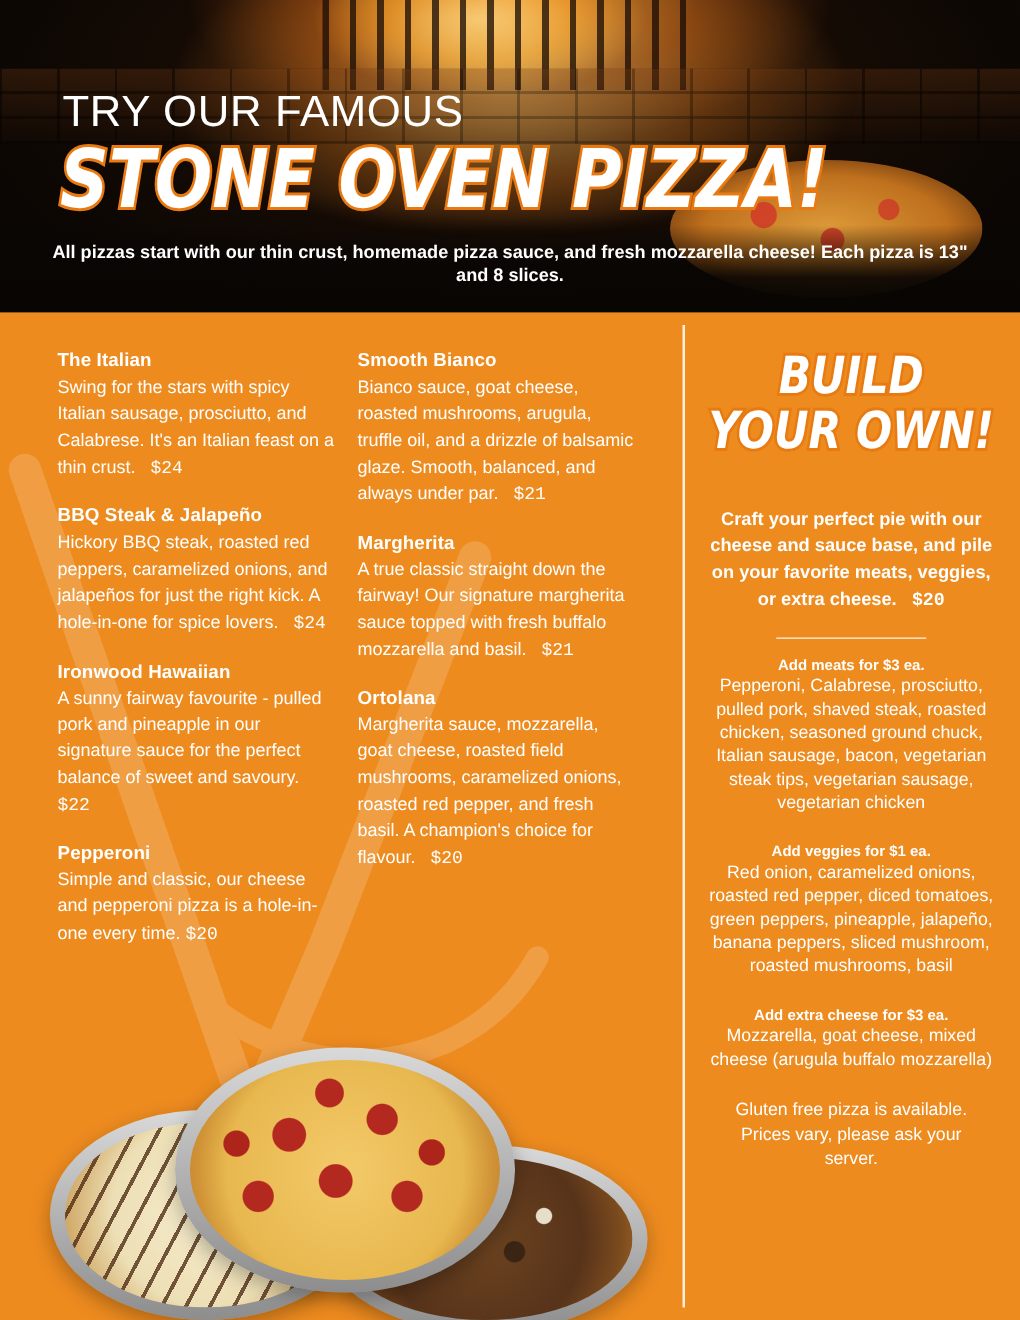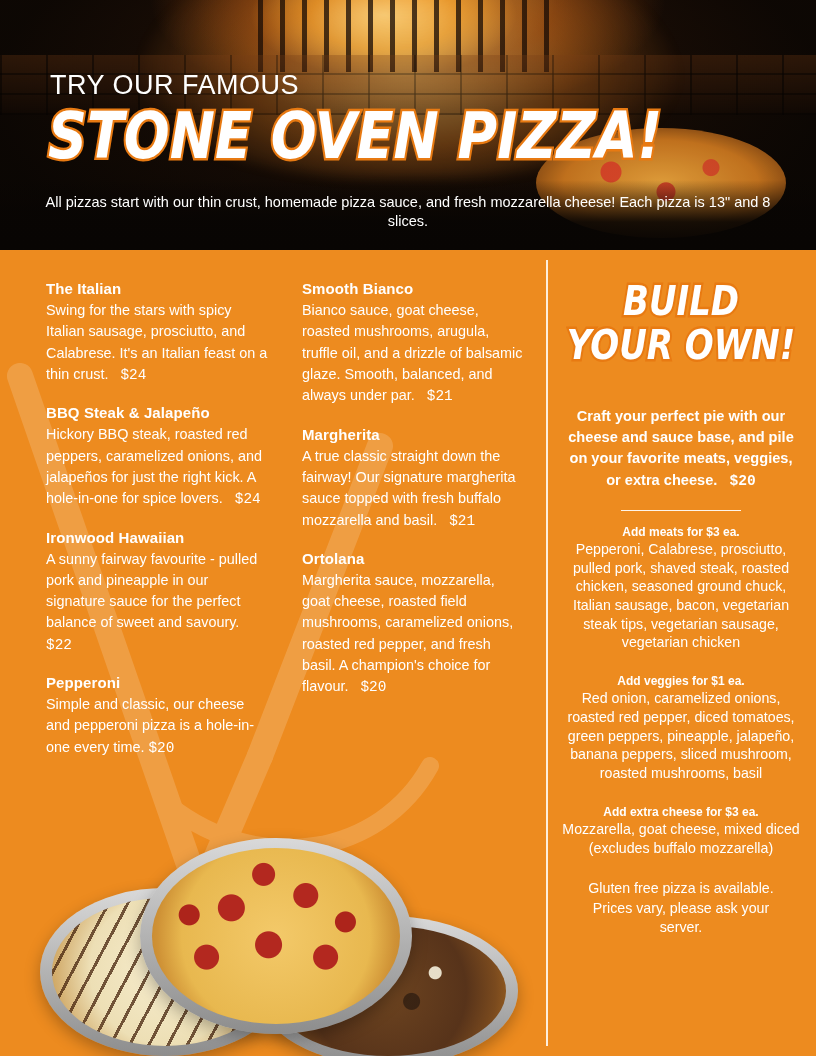--- a/index.html
+++ b/index.html
@@ -88,21 +88,21 @@
     background: linear-gradient(180deg, rgba(10,6,3,0) 0%, rgba(8,5,3,0.92) 60%, #080503 100%);
   }
   .hero-text {
     position: absolute;
     left: 48px;
     top: 70px;
     right: 40px;
   }
   .hero-kicker {
     color: #ffffff;
-    font-size: 27px;
+    font-size: 35px;
     font-weight: 400;
     letter-spacing: .5px;
     margin: 0 0 2px 2px;
   }
   .hero-title {
     font-family: "DejaVu Sans", sans-serif;
     font-size: 53px;
     font-weight: 900;
     font-style: italic;
     letter-spacing: 0px;
@@ -115,21 +115,21 @@
     paint-order: stroke fill;
     text-shadow: 0 0 1px #E87A12;
   }
   .hero-sub {
     position: absolute;
     left: 0; right: 0;
     bottom: 18px;
     text-align: center;
     color: #ffffff;
     font-size: 14.5px;
-    font-weight: normal;
+    font-weight: bold;
     line-height: 1.35;
     padding: 0 32px;
   }
 
   
   .main {
     position: relative;
     width: 816px;
     height: 806px;
     background: #ED8B1F;
@@ -152,21 +152,21 @@
     height: 786px;
     background: rgba(255,255,255,0.85);
   }
 
   .cols {
     position: absolute;
     left: 46px;
     top: 30px;
     width: 480px;
     display: flex;
-    gap: 32px;
+    gap: 16px;
   }
   .col {
     width: 224px;
   }
   .item { margin-bottom: 18px; }
   .item-name {
     color: #ffffff;
     font-size: 15px;
     font-weight: bold;
     margin: 0 0 3px 0;
@@ -359,21 +359,21 @@
       <p class="addon-body">Pepperoni, Calabrese, prosciutto, pulled pork, shaved steak, roasted chicken, seasoned ground chuck, Italian sausage, bacon, vegetarian steak tips, vegetarian sausage, vegetarian chicken</p>
     </div>
 
     <div class="addon">
       <p class="addon-title">Add veggies for $1 ea.</p>
       <p class="addon-body">Red onion, caramelized onions, roasted red pepper, diced tomatoes, green peppers, pineapple, jalapeño, banana peppers, sliced mushroom, roasted mushrooms, basil</p>
     </div>
 
     <div class="addon">
       <p class="addon-title">Add extra cheese for $3 ea.</p>
-      <p class="addon-body">Mozzarella, goat cheese, mixed diced (excludes buffalo mozzarella)</p>
+      <p class="addon-body">Mozzarella, goat cheese, mixed cheese (arugula buffalo mozzarella)</p>
     </div>
 
     <p class="gf">Gluten free pizza is available. Prices vary, please ask your server.</p>
   </div>
 
   <div class="photo">
     <div class="pan" style="left:10px; top:72px; width:250px; height:168px;"></div>
     <div class="pie pie-white" style="left:22px; top:82px; width:226px; height:148px;"></div>
 
     <div class="pan" style="left:228px; top:100px; width:260px; height:150px;"></div>

